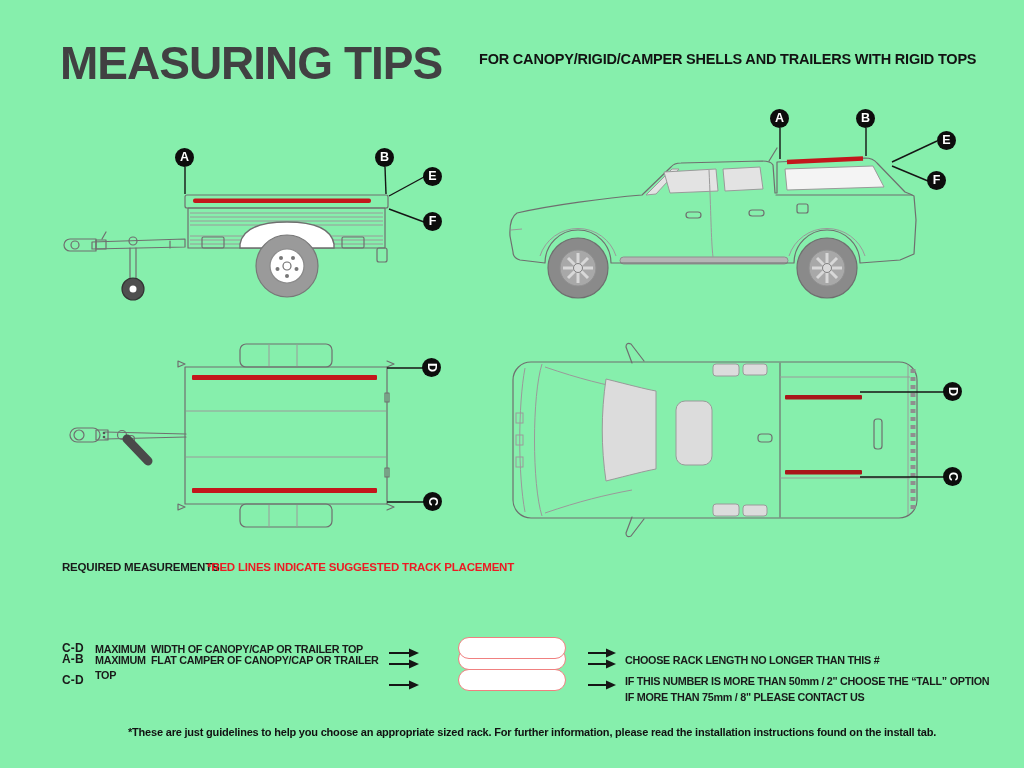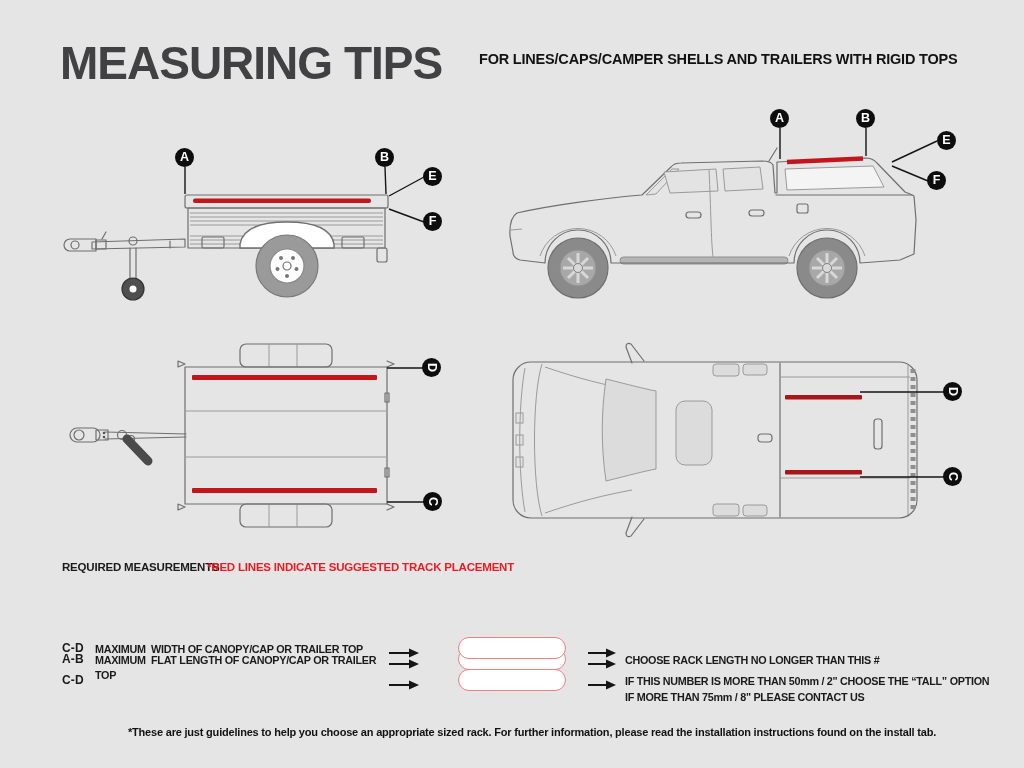--- a/index.html
+++ b/index.html
@@ -1,16 +1,16 @@
 <!DOCTYPE html>
 <html style="--title_gray: #414042; --track_red: #c3161c; --track_red_dark: #a8161a; --accent_red_text: #ec1b23; --pill_stroke: #f08080; --line_art: #6f6f6f;"><head>
 <meta charset="utf-8">
 <style>
   html,body{margin:0;padding:0;background:#fff;}
-  .canvas{position:relative;width:1024px;height:768px;background:#e5e5e5;overflow:hidden;
+  .canvas{position:relative;width:1024px;height:768px;background:#86efac;overflow:hidden;
           font-family:"Liberation Sans",sans-serif;color:#1a1a1a;}
   .title{position:absolute;left:60px;top:36px;font-size:46px;font-weight:bold;
          letter-spacing:-1px;color:var(--title_gray,#414042);}
   .subtitle{position:absolute;left:479px;top:51px;font-size:14.5px;font-weight:bold;
             letter-spacing:-0.2px;color:#121212;}
   .diagram{position:absolute;}
   .diagram svg{position:absolute;left:0;top:0;}
   .ln{stroke:var(--line_art,#6f6f6f);fill:none;stroke-width:1.2;stroke-linejoin:round;stroke-linecap:round;}
   .ln2{stroke:#9a9a9a;fill:none;stroke-width:1;}
   .leader{stroke:#151515;stroke-width:1.4;fill:none;}
@@ -32,21 +32,21 @@
            line-height:15.5px;white-space:pre-wrap;}
   .footnote{position:absolute;top:726px;left:0;width:1024px;text-align:center;font-size:11px;
             font-weight:bold;letter-spacing:-0.2px;color:#111;margin-left:20px;}
 </style>
 </head>
 <body>
 
 <div class="canvas">
 
   <div class="title">MEASURING TIPS</div>
-  <div class="subtitle">FOR LINES/CAPS/CAMPER SHELLS AND TRAILERS WITH RIGID TOPS</div>
+  <div class="subtitle">FOR CANOPY/RIGID/CAMPER SHELLS AND TRAILERS WITH RIGID TOPS</div>
 
   <div class="diagram" style="left:30px;top:110px;width:440px;height:215px;">
     <svg width="440" height="215" viewBox="0 0 440 215">
 
       <path class="ln" fill="#fff" d="M155,129 L62,132 L62,139 L155,137 Z"></path>
       <line class="ln" x1="140" y1="131" x2="140" y2="138"></line>
       <path class="ln" fill="#fff" d="M40,129 h26 v12 h-26 a6,6 0 0 1 0,-12 z"></path>
       <circle class="ln" cx="45" cy="135" r="4"></circle>
       <rect class="ln" x="66" y="130" width="10" height="9" fill="#fff"></rect>
       <line class="ln" x1="72" y1="129" x2="76" y2="122"></line>
@@ -242,21 +242,21 @@
     <div class="badge rot" style="left:463px;top:132px;">C</div>
   </div>
 
   <div class="legend">
     <span class="req">REQUIRED MEASUREMENTS</span>
     <span class="rednote">*RED LINES INDICATE SUGGESTED TRACK PLACEMENT</span>
   </div>
 
   <div class="mrow" style="top:606px;margin-top:42px;">
     <span class="mlabel">A-B</span>
-    <span class="mdesc">MAXIMUM  FLAT LENGTH OF CANOPY/CAP OR TRAILER TOP</span>
+    <span class="mdesc">MAXIMUM  FLAT CAMPER OF CANOPY/CAP OR TRAILER TOP</span>
     <span class="arrow1"><svg width="30" height="10">
           <line x1="0" y1="5" x2="21" y2="5" stroke="#151515" stroke-width="2"></line>
           <polygon points="20,0.5 30,5 20,9.5" fill="#151515"></polygon>
         </svg></span>
     <span class="pill"></span>
     <span class="arrow2"><svg width="28" height="10">
           <line x1="0" y1="5" x2="19" y2="5" stroke="#151515" stroke-width="2"></line>
           <polygon points="18,0.5 28,5 18,9.5" fill="#151515"></polygon>
         </svg></span>
     <span class="mresult">CHOOSE RACK LENGTH NO LONGER THAN THIS #</span>

